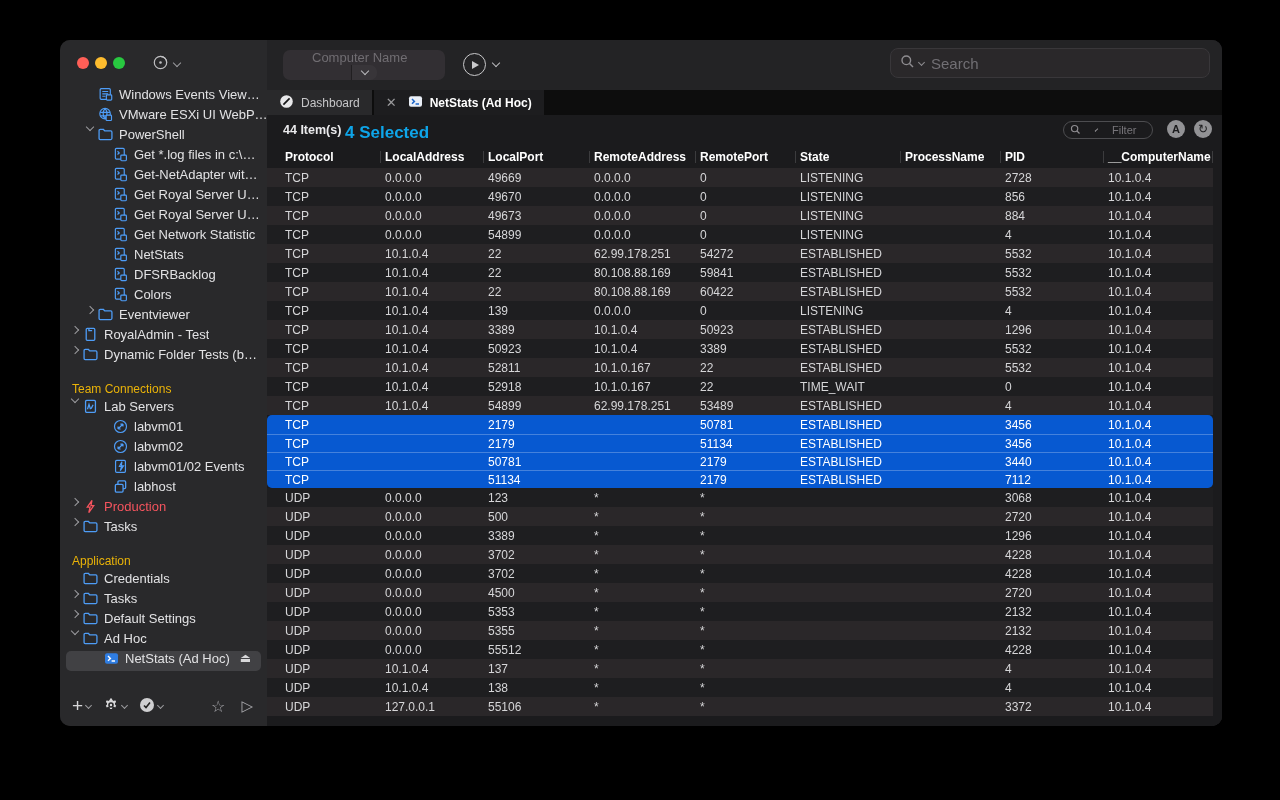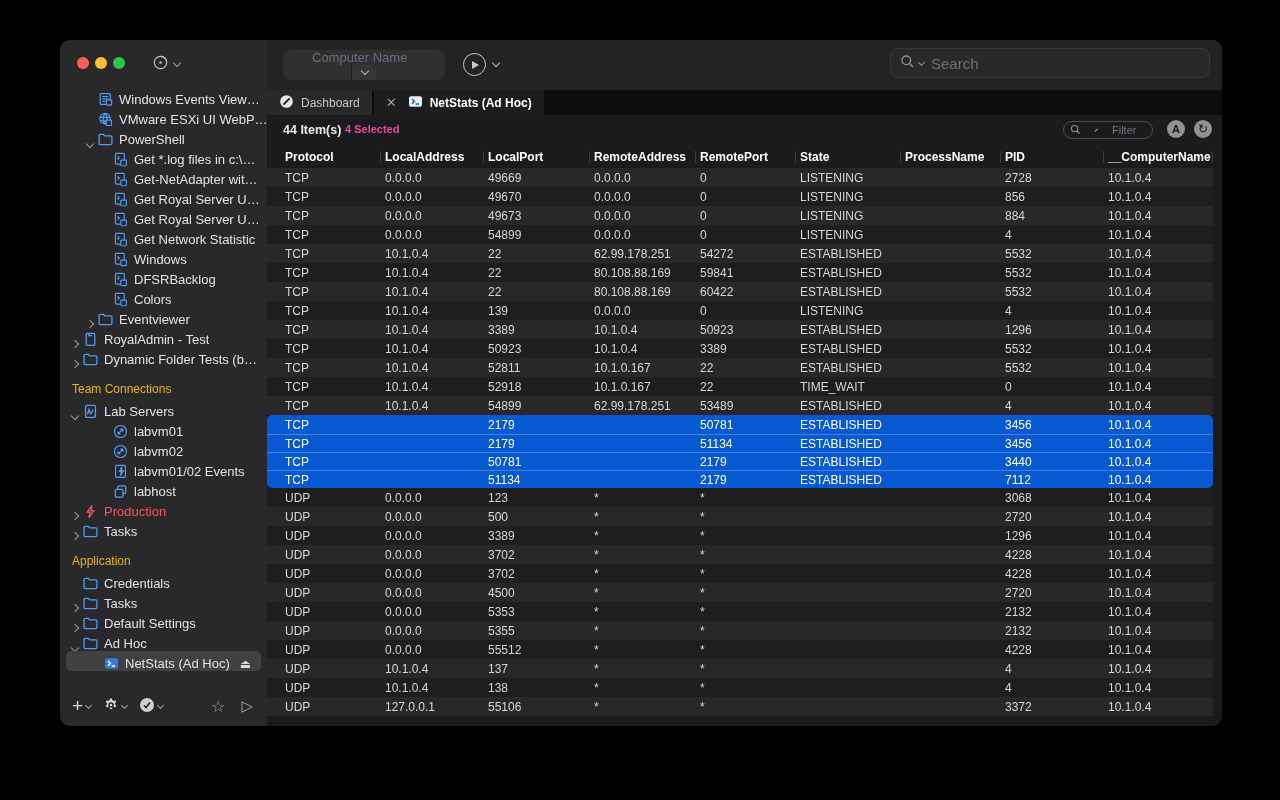--- a/index.html
+++ b/index.html
@@ -9,21 +9,21 @@
             background:#1b1b1d; border-radius:10px; overflow:hidden; }
 
   
   .sidebar { position:absolute; left:0; top:0; width:207px; height:100%; background:#29292b; }
   .traffic { position:absolute; top:17px; width:12px; height:12px; border-radius:50%; }
   .t-red{ left:17px; background:#ff5f57; } .t-yellow{ left:35px; background:#febc2e; } .t-green{ left:53px; background:#28c840; }
   .sb-top-icon { position:absolute; left:92px; top:14px; display:flex; align-items:center; gap:5px; cursor:default; }
   .sb-top-icon svg { width:17px; height:17px; }
 
   .tree { position:absolute; left:0; top:47px; width:207px; }
-  .tree-item { display:flex; align-items:flex-end; height:20px; font-size:13px; color:#e2e2e4; position:relative; }
+  .tree-item { display:flex; align-items:flex-start; height:20px; font-size:13px; color:#e2e2e4; position:relative; }
   .tree-item .chev-slot { width:14px; display:flex; justify-content:center; flex:none; }
   .tree-item .icon { width:16px; height:15px; flex:none; margin-right:6px; display:flex; align-items:center; justify-content:center; }
   .tree-item .icon svg { width:15px; height:15px; }
   .tree-item .lbl { white-space:nowrap; overflow:hidden; }
   .tree-section { height:20px; margin-top:12px; display:flex; align-items:center; padding-left:12px;
                   font-size:12px; font-weight:400; color:#eab308; }
   .tree-item.selected { background:#414144; border-radius:5px; margin:0 6px; }
   .tree-item.selected .eject { position:absolute; right:10px; color:#d8d8da; font-size:12px; }
   .chev { width:6px; height:6px; border-right:1.5px solid #9b9b9f; border-bottom:1.5px solid #9b9b9f;
           transform:rotate(-45deg); margin-top:0px; }
@@ -64,21 +64,21 @@
   .tab { display:flex; align-items:center; height:100%; padding:0 12px; gap:7px; font-size:12px; }
   .tab.dashboard { background:#29292b; color:#c6c6c8; }
   .tab.active { background:#1d1d1f; color:#fff; font-weight:700; margin-left:2px; }
   .tab .closex { color:#9a9a9c; font-size:13px; font-weight:400; margin-right:4px; }
   .tab svg { width:15px; height:15px; }
 
   .content { position:absolute; top:75px; left:0; width:100%; height:611px; background:#1b1b1d; }
 
   .statusrow { position:absolute; top:0; left:0; width:100%; height:32px; }
   .status-items { position:absolute; left:16px; top:8px; font-size:12.5px; font-weight:600; color:#eaeaec; }
-  .status-selected { position:absolute; left:78px; top:8px; font-size:11px; font-weight:600; color:#ec4899; }
+  .status-selected { position:absolute; left:78px; top:8px; font-size:17px; font-weight:600; color:#0ea5e9; }
   .filterbox { position:absolute; left:796px; top:6px; width:90px; height:18px; border:1px solid #4d4d50;
                border-radius:9px; display:flex; align-items:center; padding:0 6px; gap:15px; }
   .filterbox svg { width:11px; height:11px; flex:none; }
   .filterbox .dd-chev { width:4px; height:4px; border-width:1.2px; border-color:#8e8c90; margin-top:-1px; }
   .filterbox input { width:50px; background:transparent; border:none; outline:none; color:#ccc; font-size:11px; font-family:"Liberation Sans",sans-serif; }
   .filterbox input::placeholder { color:#77757a; }
   .circlebtn { position:absolute; top:5px; width:18px; height:18px; border-radius:50%; background:#929295;
                display:flex; align-items:center; justify-content:center; font-size:11px; font-weight:700; color:#1b1b1d; }
   .cb-a { left:900px; } .cb-r { left:927px; font-size:12px; font-weight:400; }
 
@@ -209,21 +209,21 @@
         </div>
         <div class="tree-item" style="padding-left: 38px;">
           <span class="chev-slot"></span>
           <span class="icon">
             <svg viewBox="0 0 14 14" fill="none" stroke="#4e9df7" stroke-width="1.1">
               <rect x="2.2" y="1.3" width="8.3" height="10" rx="1"></rect>
               <path d="M4.2 4 l1.6 1.5 -1.6 1.5"></path>
               <rect x="7.3" y="7.6" width="5.2" height="5.2" rx="0.8" fill="#29292b"></rect>
             </svg>
           </span>
-          <span class="lbl">Windows</span>
+          <span class="lbl">NetStats</span>
         </div>
         <div class="tree-item" style="padding-left: 38px;">
           <span class="chev-slot"></span>
           <span class="icon">
             <svg viewBox="0 0 14 14" fill="none" stroke="#4e9df7" stroke-width="1.1">
               <rect x="2.2" y="1.3" width="8.3" height="10" rx="1"></rect>
               <path d="M4.2 4 l1.6 1.5 -1.6 1.5"></path>
               <rect x="7.3" y="7.6" width="5.2" height="5.2" rx="0.8" fill="#29292b"></rect>
             </svg>
           </span>

